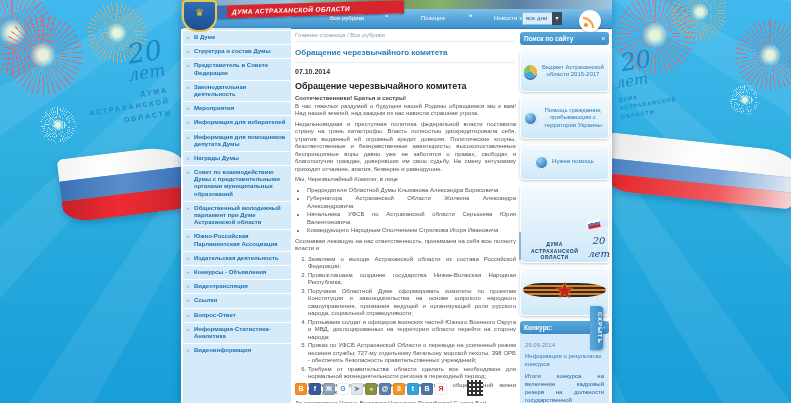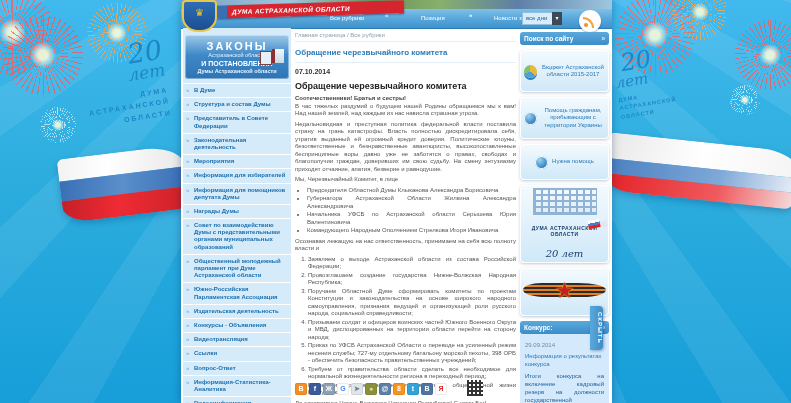--- a/index.html
+++ b/index.html
@@ -77,21 +77,21 @@
   .hdr-bar{height:13px;border-radius:3px;background:linear-gradient(180deg,#5aa9dd,#3c8cc8);
       color:#fff;font-size:6.5px;font-weight:bold;line-height:13px;padding:0 4px;position:relative;cursor:pointer;flex:none;}
   .hdr-bar .hb-ic{position:absolute;right:4px;top:0;font-weight:bold;color:#d8ecfa;}
   .widget{border-radius:4px;border:1px solid #fff;background:linear-gradient(180deg,#f3fafe,#cfe8f8);
       box-shadow:0 1px 3px rgba(0,40,90,.25);display:flex;align-items:center;justify-content:center;
       gap:4px;padding:2px 3px;color:#2a7ab8;font-size:6px;line-height:1.25;text-align:center;cursor:pointer;flex:none;}
   .pie{width:13px;height:13px;border-radius:50%;flex:none;
       background:conic-gradient(#e8b93a 0 130deg,#4aa3dc 130deg 250deg,#7fc36a 250deg);box-shadow:0 2px 0 #2f7cb4;}
   .globe{width:13px;height:13px;border-radius:50%;flex:none;
       background:radial-gradient(circle at 35% 30%,#9fd4f2,#2f7cc0 70%,#1b5e9e);box-shadow:inset 0 0 0 1px #fff;}
-  .duma20{flex-direction:column;gap:10px;}
+  .duma20{flex-direction:row;gap:10px;align-items:flex-end;}
   .bld-ico{width:62px;height:26px;background:
       repeating-linear-gradient(90deg,#8fb3d6 0 2px,transparent 2px 7px),
       repeating-linear-gradient(0deg,#8fb3d6 0 2px,transparent 2px 6px),
       linear-gradient(180deg,#f6fafd,#dcebf7);border:1px solid #8fb3d6;}
   .d20-t{color:#1b3f6e;font-weight:bold;font-size:5px;letter-spacing:.5px;}
   .d20-y{font-family:"DejaVu Serif",serif;font-style:italic;font-size:10px;color:#1b3f6e;}
   .mini-flag{position:absolute;right:8px;top:34px;width:12px;height:8px;
       background:linear-gradient(180deg,#fff 33%,#4a7fc0 33% 66%,#e32227 66%);transform:rotate(-12deg);box-shadow:8px 2px 0 -1px #e0e8f2;}
   .victory{height:42px;position:relative;overflow:hidden;}
   .vic-rib{position:absolute;left:2px;right:2px;top:14px;height:14px;
@@ -168,27 +168,20 @@
         <i></i>
         <b></b>
       </span>
   </div>
   <div class="logo">♛</div>
   <div class="ribbon">
     <span>ДУМА АСТРАХАНСКОЙ ОБЛАСТИ</span>
   </div>
 
   <div class="lcol">
-    <div class="banner">
-      <div class="book"></div>
-      <div class="b1">ЗАКОНЫ</div>
-      <div class="b2">Астраханской области</div>
-      <div class="b3">И ПОСТАНОВЛЕНИЯ</div>
-      <div class="b4">Думы Астраханской области</div>
-    </div>
     <ul class="menu">
 
         <li>
           <span class="arr">»</span><span>В Думе</span>
         </li>
 
         <li>
           <span class="arr">»</span><span>Структура и состав Думы</span>
         </li>
 

